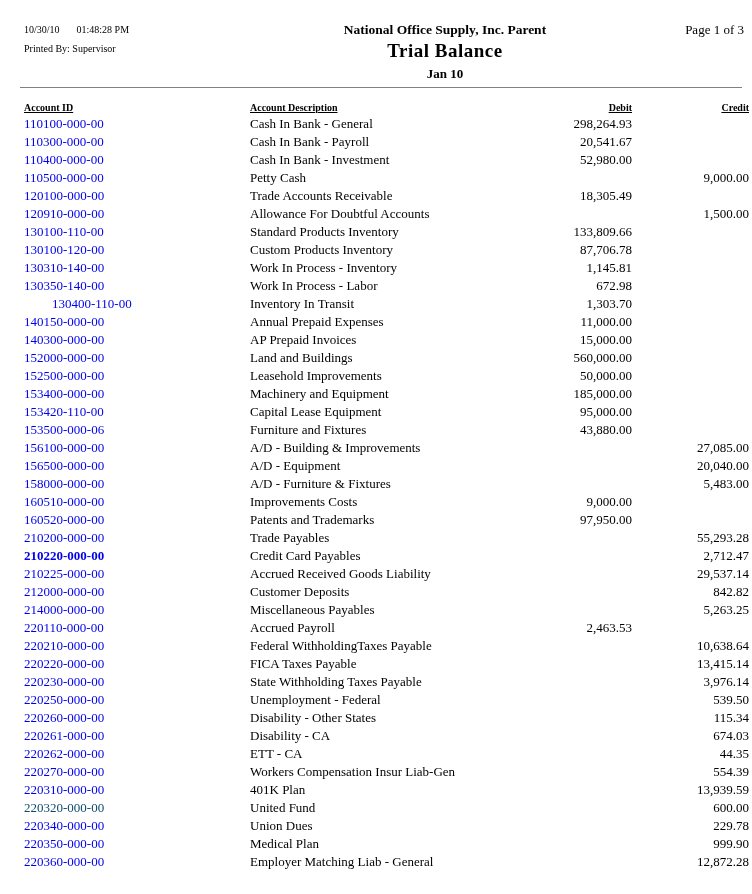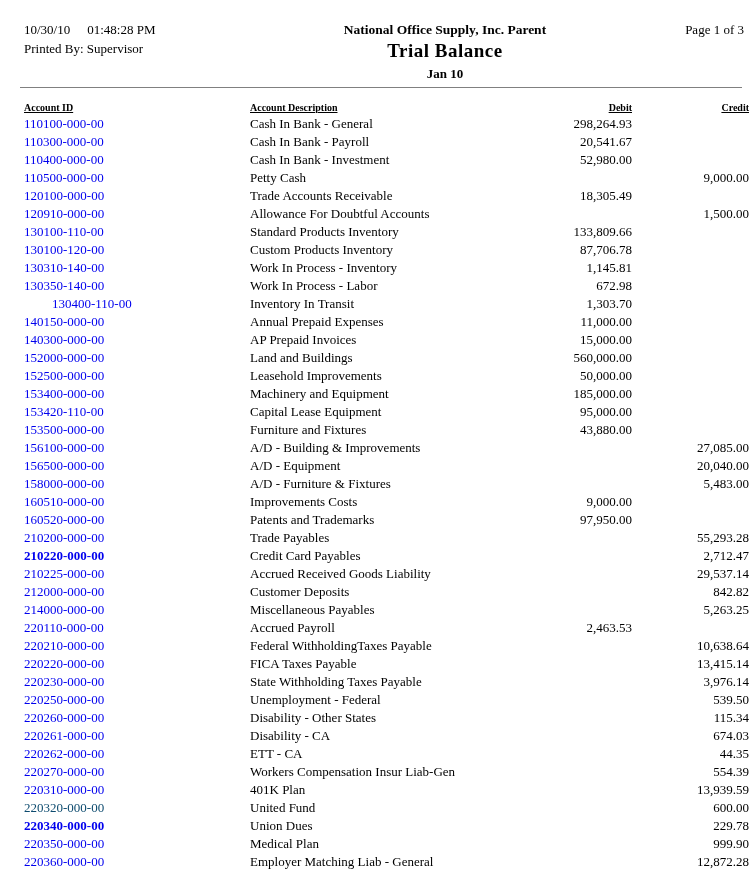--- a/index.html
+++ b/index.html
@@ -11,21 +11,21 @@
     overflow:hidden;
   }
   .page { width:752px; height:894px; position:relative; }
 
   
   .report-header {
     display:flex;
     padding:20px 8px 0 24px;
     align-items:flex-start;
   }
-  .hdr-left { width:232px; font-size:13px; line-height:19px; }
+  .hdr-left { width:232px; font-size:10px; line-height:19px; }
   .hdr-left .datetime .time { margin-left:17px; }
   .hdr-center { flex:1; text-align:center; }
   .hdr-right { width:110px; text-align:right; font-size:13px; line-height:19px; }
   .company { font-weight:bold; font-size:13.5px; line-height:19px; }
   .report-title { font-weight:bold; font-size:19px; line-height:22px; margin-top:1px; letter-spacing:0.5px; }
   .report-period { font-weight:bold; font-size:13px; line-height:17px; margin-top:3px; }
 
   .rule {
     border:none;
     border-top:1px solid #808080;
@@ -204,21 +204,21 @@
       <td class="col-debit">185,000.00</td>
       <td class="col-credit"></td>
     </tr>
         <tr class="data-row">
       <td class="col-id"><a class="acct-id" style="color: rgb(0, 0, 238);">153420-110-00</a></td>
       <td class="col-desc">Capital Lease Equipment</td>
       <td class="col-debit">95,000.00</td>
       <td class="col-credit"></td>
     </tr>
         <tr class="data-row">
-      <td class="col-id"><a class="acct-id" style="color: rgb(0, 0, 238);">153500-000-00</a></td>
+      <td class="col-id"><a class="acct-id" style="color: rgb(0, 0, 238);">153500-000-06</a></td>
       <td class="col-desc">Furniture and Fixtures</td>
       <td class="col-debit">43,880.00</td>
       <td class="col-credit"></td>
     </tr>
         <tr class="data-row">
       <td class="col-id"><a class="acct-id" style="color: rgb(0, 0, 238);">156100-000-00</a></td>
       <td class="col-desc">A/D - Building &amp; Improvements</td>
       <td class="col-debit"></td>
       <td class="col-credit">27,085.00</td>
     </tr>
@@ -336,21 +336,21 @@
       <td class="col-debit"></td>
       <td class="col-credit">13,939.59</td>
     </tr>
         <tr class="data-row">
       <td class="col-id"><a class="acct-id" style="color: #0c4a6e;">220320-000-00</a></td>
       <td class="col-desc">United Fund</td>
       <td class="col-debit"></td>
       <td class="col-credit">600.00</td>
     </tr>
         <tr class="data-row">
-      <td class="col-id"><a class="acct-id" style="color: rgb(0, 0, 238); font-weight: bold;">220340-000-00</a></td>
+      <td class="col-id"><a class="acct-id" style="color: rgb(0, 0, 238);">220340-000-00</a></td>
       <td class="col-desc">Union Dues</td>
       <td class="col-debit"></td>
       <td class="col-credit">229.78</td>
     </tr>
         <tr class="data-row">
       <td class="col-id"><a class="acct-id" style="color: rgb(0, 0, 238);">220350-000-00</a></td>
       <td class="col-desc">Medical Plan</td>
       <td class="col-debit"></td>
       <td class="col-credit">999.90</td>
     </tr>

